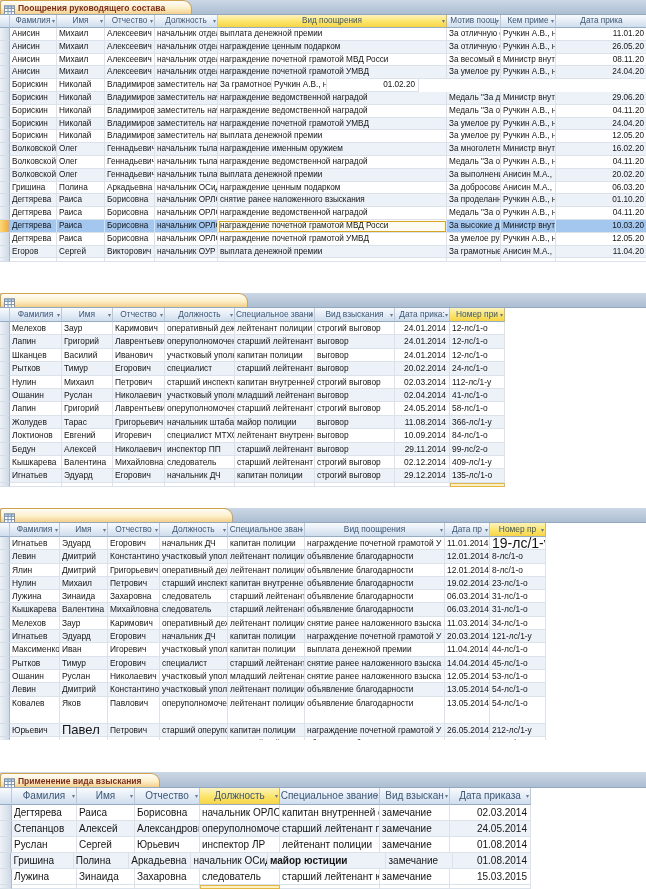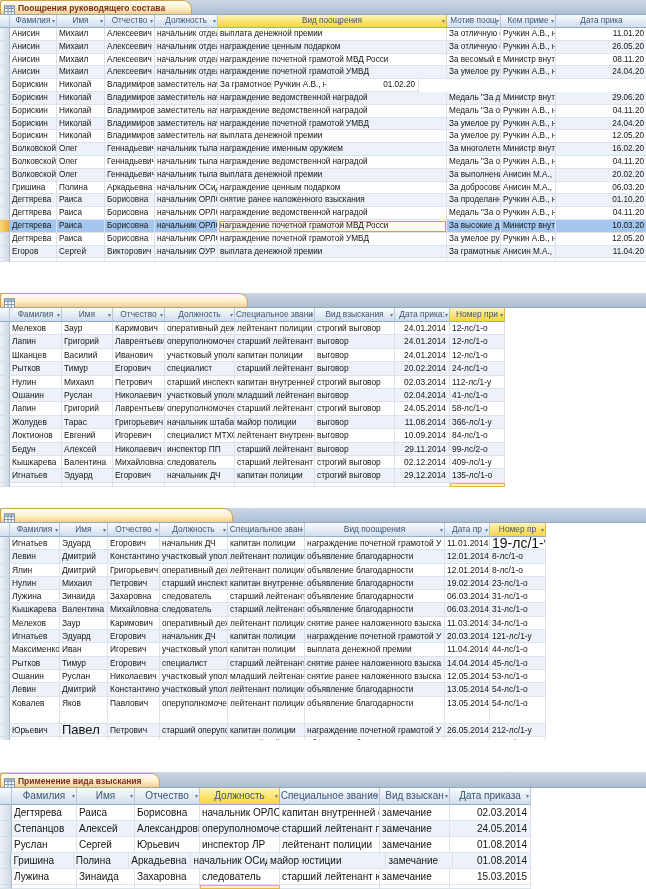--- a/index.html
+++ b/index.html
@@ -726,21 +726,21 @@
           <div class="dcell" style="width: 100px; font-size: 10px; line-height: 15px;">лейтенант полиции</div>
           <div class="dcell" style="width: 70px; font-size: 10px; line-height: 15px;">замечание</div>
           <div class="dcell r" style="width: 81px; font-size: 10px; line-height: 15px;">01.08.2014</div>
         </div>
         <div class="drow alt" style="height: 16px;">
           <div class="selcell" style="width: 12px;"></div>
           <div class="dcell" style="width: 65px; font-size: 10px; line-height: 15px;">Гришина</div>
           <div class="dcell" style="width: 58px; font-size: 10px; line-height: 15px;">Полина</div>
           <div class="dcell" style="width: 65px; font-size: 10px; line-height: 15px;">Аркадьевна</div>
           <div class="dcell" style="width: 80px; font-size: 10px; line-height: 15px;">начальник ОСиД</div>
-          <div class="dcell" style="width: 124px; font-size: 10px; line-height: 15px;">майор юстиции</div>
+          <div class="dcell" style="width: 124px; font-size: 10px; line-height: 15px; font-weight: bold;">майор юстиции</div>
           <div class="dcell" style="width: 70px; font-size: 10px; line-height: 15px;">замечание</div>
           <div class="dcell r" style="width: 81px; font-size: 10px; line-height: 15px;">01.08.2014</div>
         </div>
         <div class="drow" style="height: 16px;">
           <div class="selcell" style="width: 12px;"></div>
           <div class="dcell" style="width: 65px; font-size: 10px; line-height: 15px;">Лужина</div>
           <div class="dcell" style="width: 58px; font-size: 10px; line-height: 15px;">Зинаида</div>
           <div class="dcell" style="width: 65px; font-size: 10px; line-height: 15px;">Захаровна</div>
           <div class="dcell" style="width: 80px; font-size: 10px; line-height: 15px;">следователь</div>
           <div class="dcell" style="width: 100px; font-size: 10px; line-height: 15px;">старший лейтенант юст</div>

